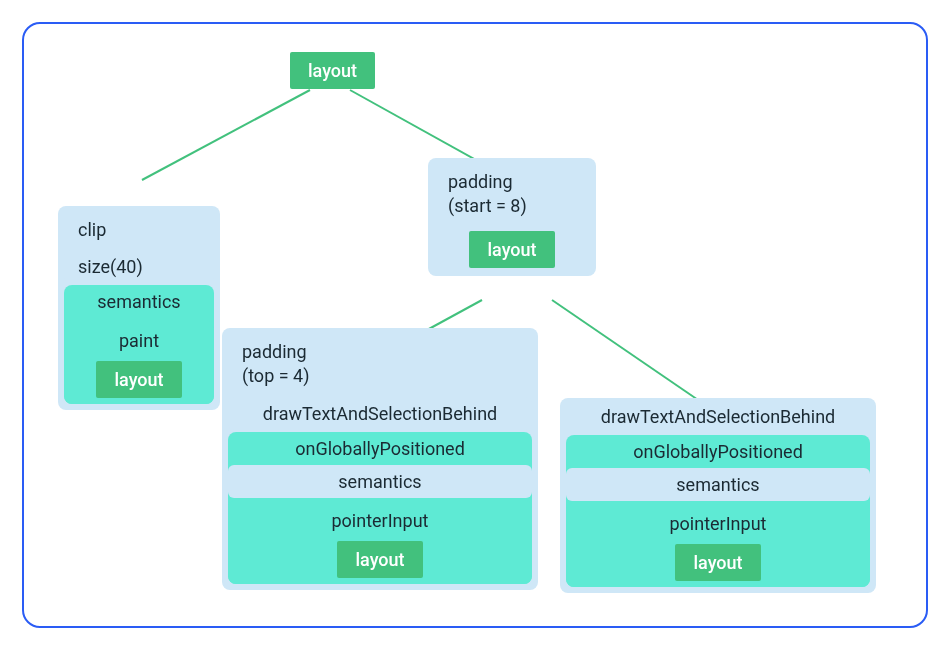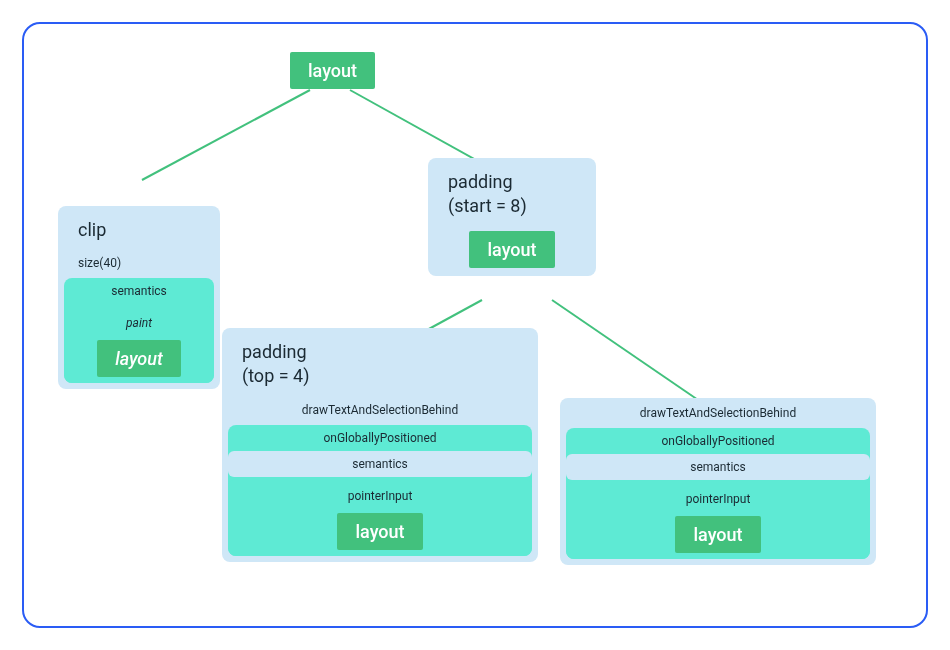--- a/index.html
+++ b/index.html
@@ -41,21 +41,21 @@
   }
   .inner {
     background: #5eead4;
     border-radius: 8px;
     padding: 6px;
     margin-top: 2px;
   }
   .row {
     padding: 6px 10px;
     text-align: center;
-    font-size: 12px;
+    font-size: 18px;
     color: #1b2a33;
   }
   .row-dark {
     background: #cfe7f7;
     border-radius: 6px;
   }
   .title {
     padding: 6px 10px 8px 14px;
     text-align: left;
     font-size: 18px;
@@ -85,21 +85,21 @@
 
 <div class="node" style="left:290px; top:52px;">
   <span class="green">layout</span>
 </div>
 
 <div class="node bluebox" style="left:58px; top:158px; width:162px;margin-top:48px;">
   <div class="title">clip</div>
   <div class="row row-dark" style="text-align:left; padding-left:14px;">size(40)</div>
   <div class="inner" style="padding:0;">
     <div class="row">semantics</div>
-    <div class="inner" style="padding:4px;font-style:italic;">
+    <div class="inner" style="padding:4px;">
       <div class="row">paint</div>
       <div class="green-wrapper">
         <span class="green">layout</span>
       </div>
     </div>
   </div>
 </div>
 
 <div class="node bluebox" style="left:428px; top:158px; width:168px;">
   <div class="title" style="white-space:pre-line;">padding

